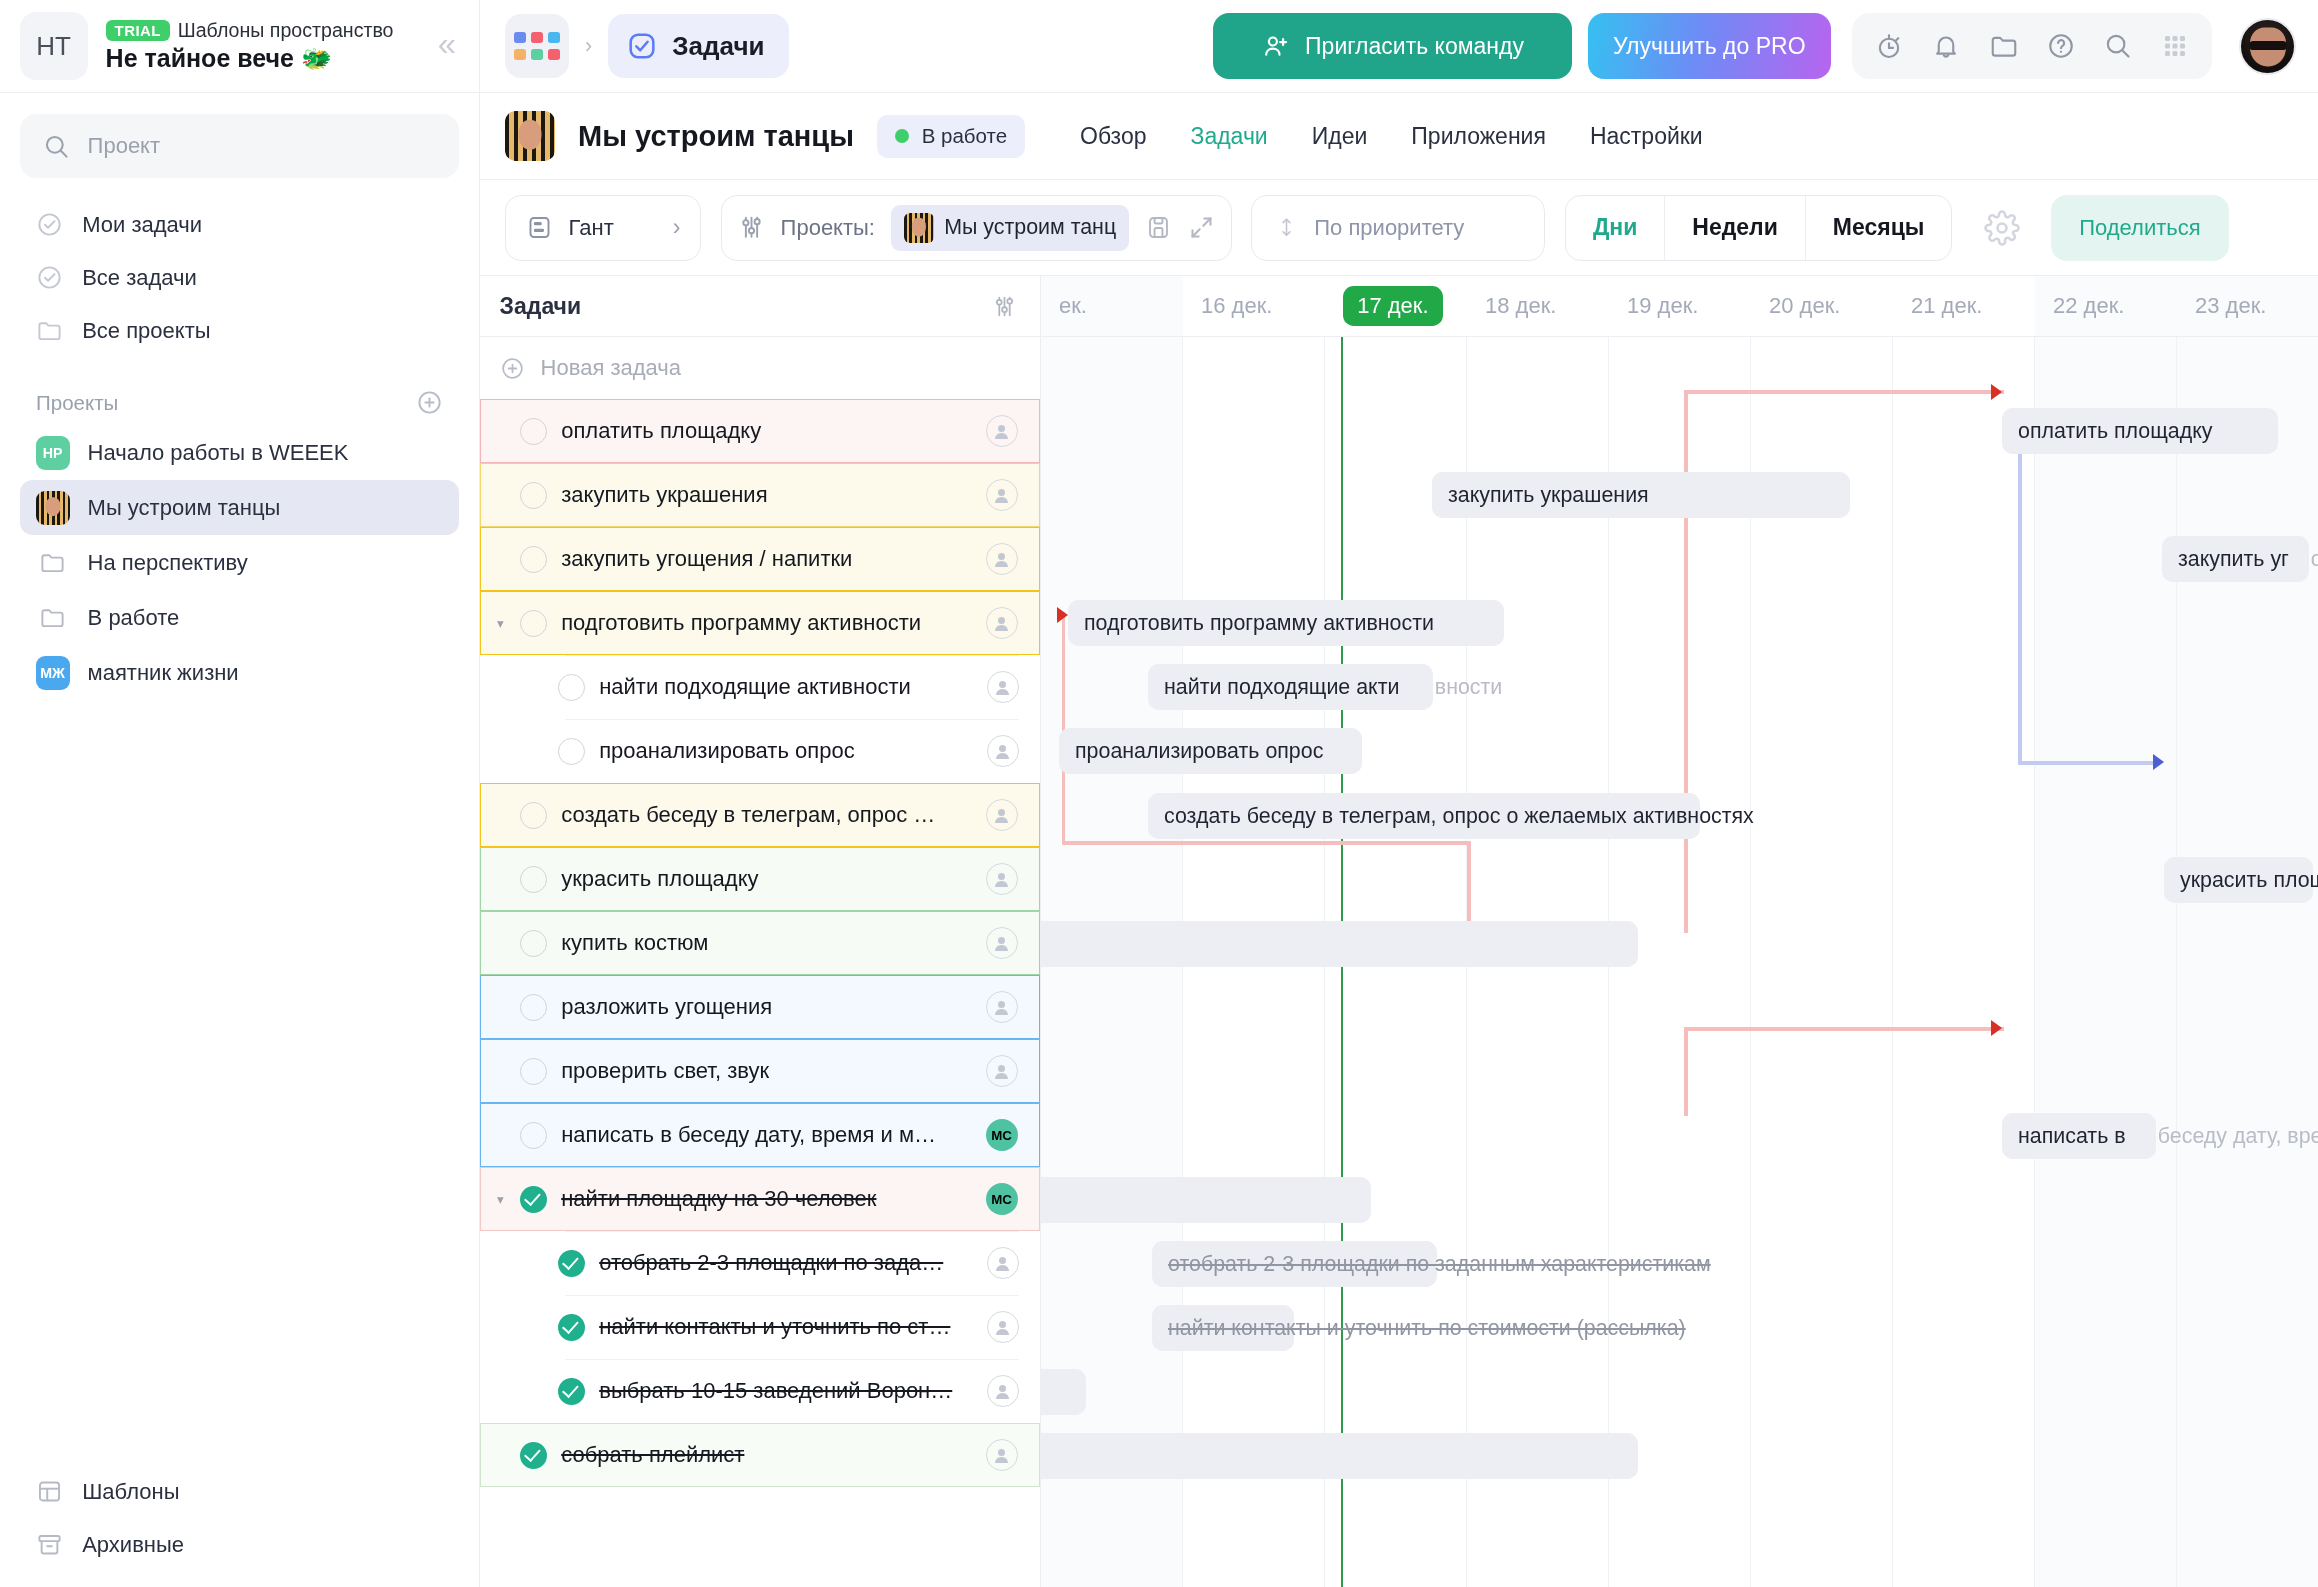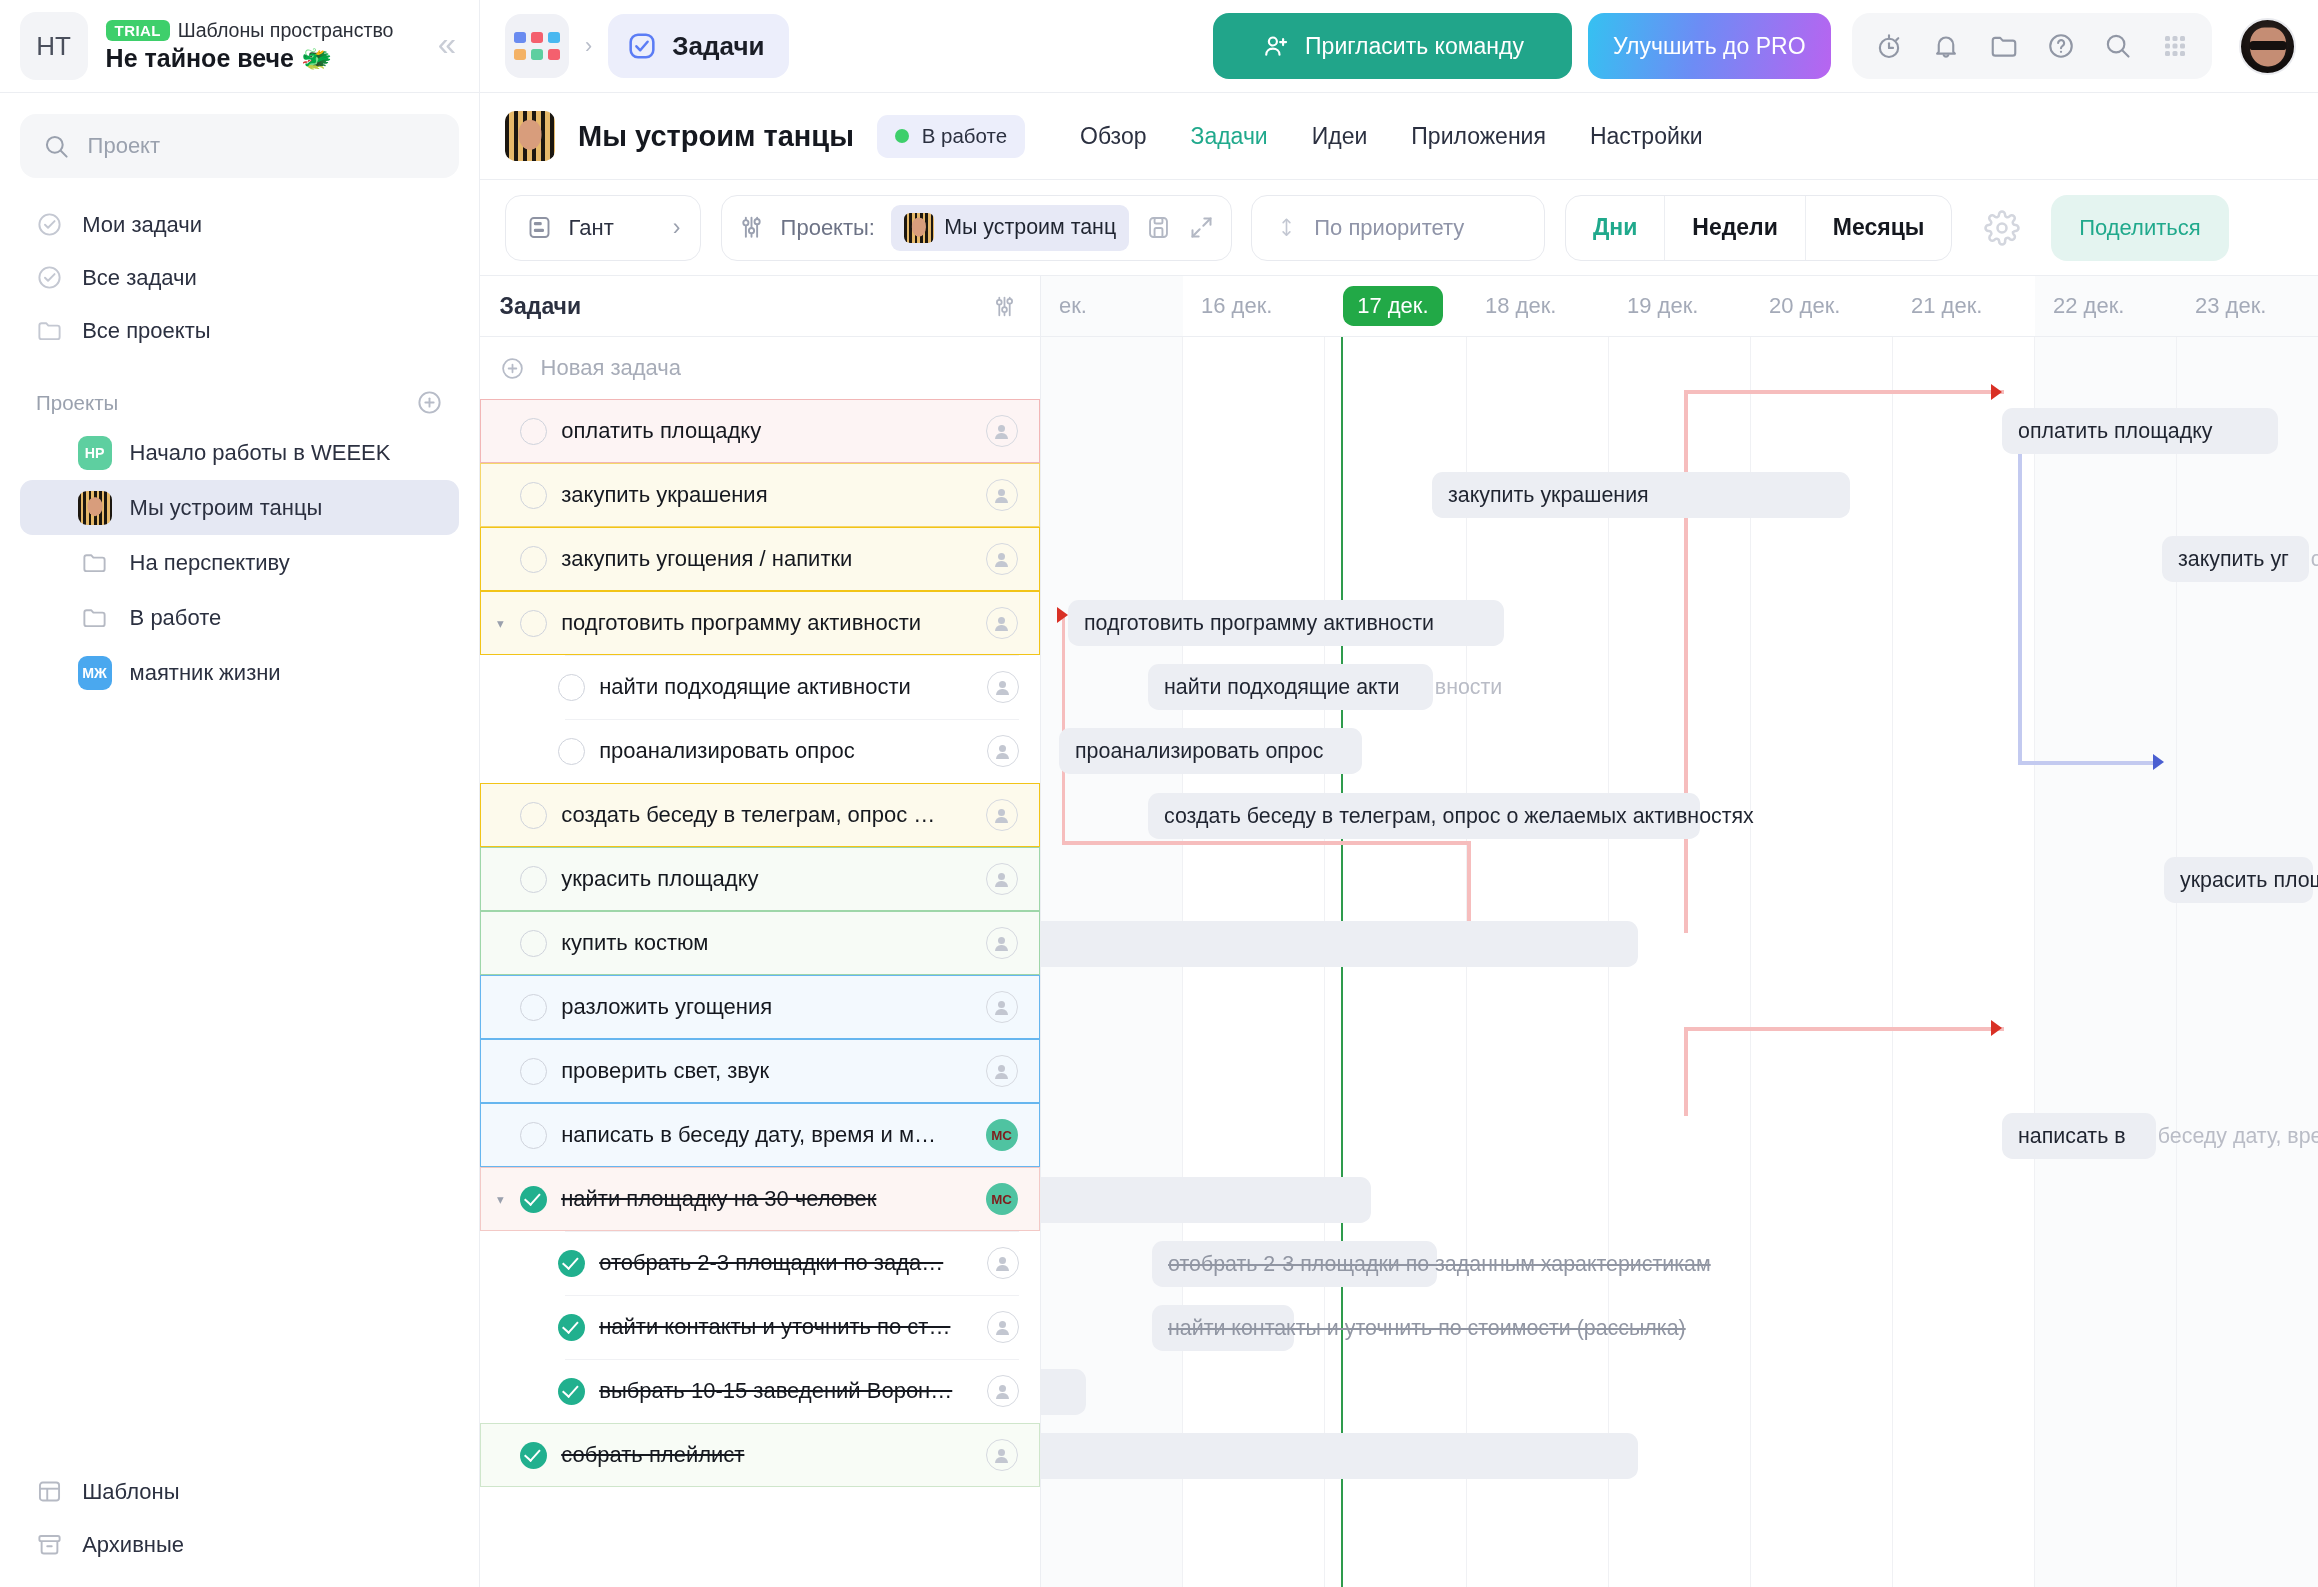--- a/index.html
+++ b/index.html
@@ -63,21 +63,21 @@
   .plus-round { color: #b7bcc8; font-size: 27px; line-height: 1; cursor: pointer; }
 
   .proj-item {
     height: 55px; display: flex; align-items: center; gap: 18px;
     margin: 0 19.6px; padding: 0 16px; border-radius: 12.5px; cursor: pointer;
     font-size: 22px; color: #2b3040; white-space: nowrap; overflow: hidden;
   }
   .proj-item.active { background: #e5e8f3; }
   .proj-ico { width: 34px; height: 34px; flex: 0 0 34px; border-radius: 9px;
     display: flex; align-items: center; justify-content: center;
-    font-size: 14.2px; font-weight: 700; color: #fff; overflow: hidden; margin-left: 42px; }
+    font-size: 14.2px; font-weight: 700; color: #fff; overflow: hidden; }
   .proj-ico.folder { background: transparent; }
 
   .sidebar-bottom { position: absolute; left: 0; bottom: 16px; width: 100%; padding: 0 19.6px; }
 
   
   .main { flex: 1; display: flex; flex-direction: column; min-width: 0; }
 
   .topbar {
     height: 93px; display: flex; align-items: center; gap: 16px;
     padding: 0 23px 0 25px; border-bottom: 0.9px solid #eceef2; background:#fff;
@@ -221,21 +221,21 @@
   .trow .cbx.done { border: none; background: #21b08e; position: relative; }
   .trow .cbx.done::after {
     content: ""; position: absolute; left: 8px; top: 4.4px; width: 7.1px; height: 12.5px;
     border: solid #fff; border-width: 0 2.7px 2.7px 0; transform: rotate(42deg);
   }
   .trow .label { flex: 1; font-size: 22px; color: #15181f; white-space: nowrap;
     overflow: hidden; text-overflow: ellipsis; }
   .trow.completed .label { text-decoration: line-through; }
   .trow .assignee { width: 32px; height: 32px; flex: 0 0 32px; border-radius: 50%;
     border: 1.8px solid #d6d9e0; display: flex; align-items: center; justify-content: center; }
-  .trow .assignee.initials { border: none; background: #4fc3a1; color: #7f1d1d;
+  .trow .assignee.initials { border: none; background: #4fc3a1; color: #000000;
     font-size: 13.3px; font-weight: 700; }
   .trow.indent1 { padding-left: 55px; }
   .trow.divider::before { content:""; position:absolute; left: 85px; right: 21.4px; top: 0; height: 0.9px; background: #f0f1f4; }
   .trow.b-red { border: 1.8px solid #f2b6b6; background: #fdf4f4; }
   .trow.b-yellow-soft { border: 1.8px solid #f5d66a; background: #fdfaec; }
   .trow.b-yellow { border: 1.8px solid #f2c417; background: #fdfaec; }
   .trow.b-green { border: 1.8px solid #9ed6a9; background: #f7fbf6; }
   .trow.b-blue { border: 1.8px solid #66b6ef; background: #f3f9fe; }
   .trow.b-redsoft { border: 1.8px solid #f3c9c6; background: #fdf5f3; }
   .trow.b-greensoft { border: 1.8px solid #cfe6cb; background: #f8fcf6; }

